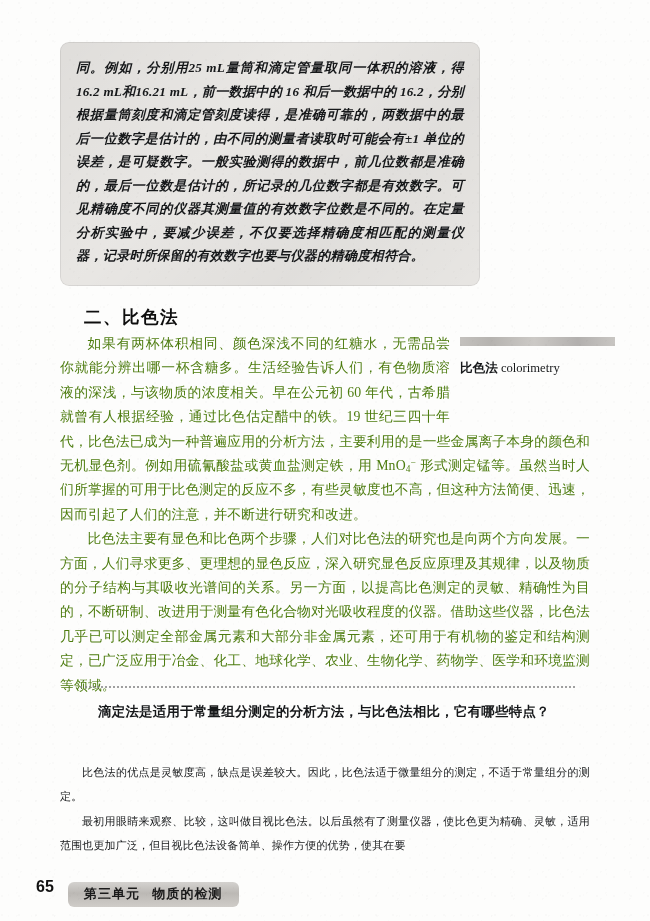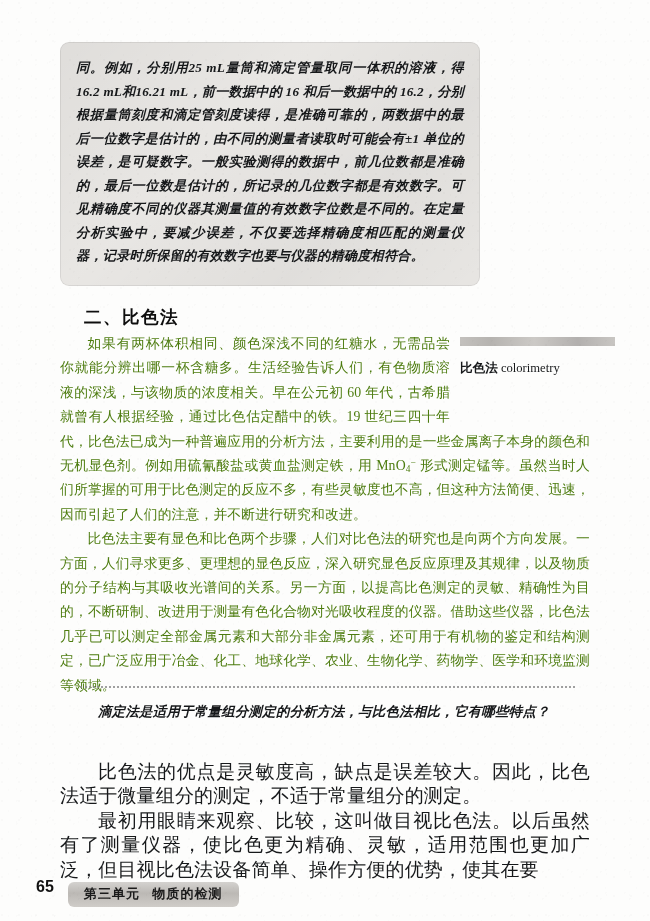--- a/index.html
+++ b/index.html
@@ -149,37 +149,36 @@
     margin-top: 4px;
     width: 495px;
     height: 0;
     border-top: 2px dotted #8a8a8a;
     opacity: .8;
   }
   .activity-question {
     margin-top: 13px;
     margin-left: 18px;
     font-weight: 700;
-    font-style: italic;
     font-size: 13.4px;
     line-height: 22px;
     letter-spacing: .3px;
     color: #16181a;
   }
 
   
   .tail-col {
     position: absolute;
     left: 60px;
     top: 760px;
     width: 530px;
   }
   .tail-col p {
     margin: 0;
-    font-size: 19px;
+    font-size: 11px;
     line-height: 24.4px;
     text-align: justify;
     text-justify: inter-character;
     color: #17191b;
     letter-spacing: .15px;
   }
 
   
   .footer {
     position: absolute;

